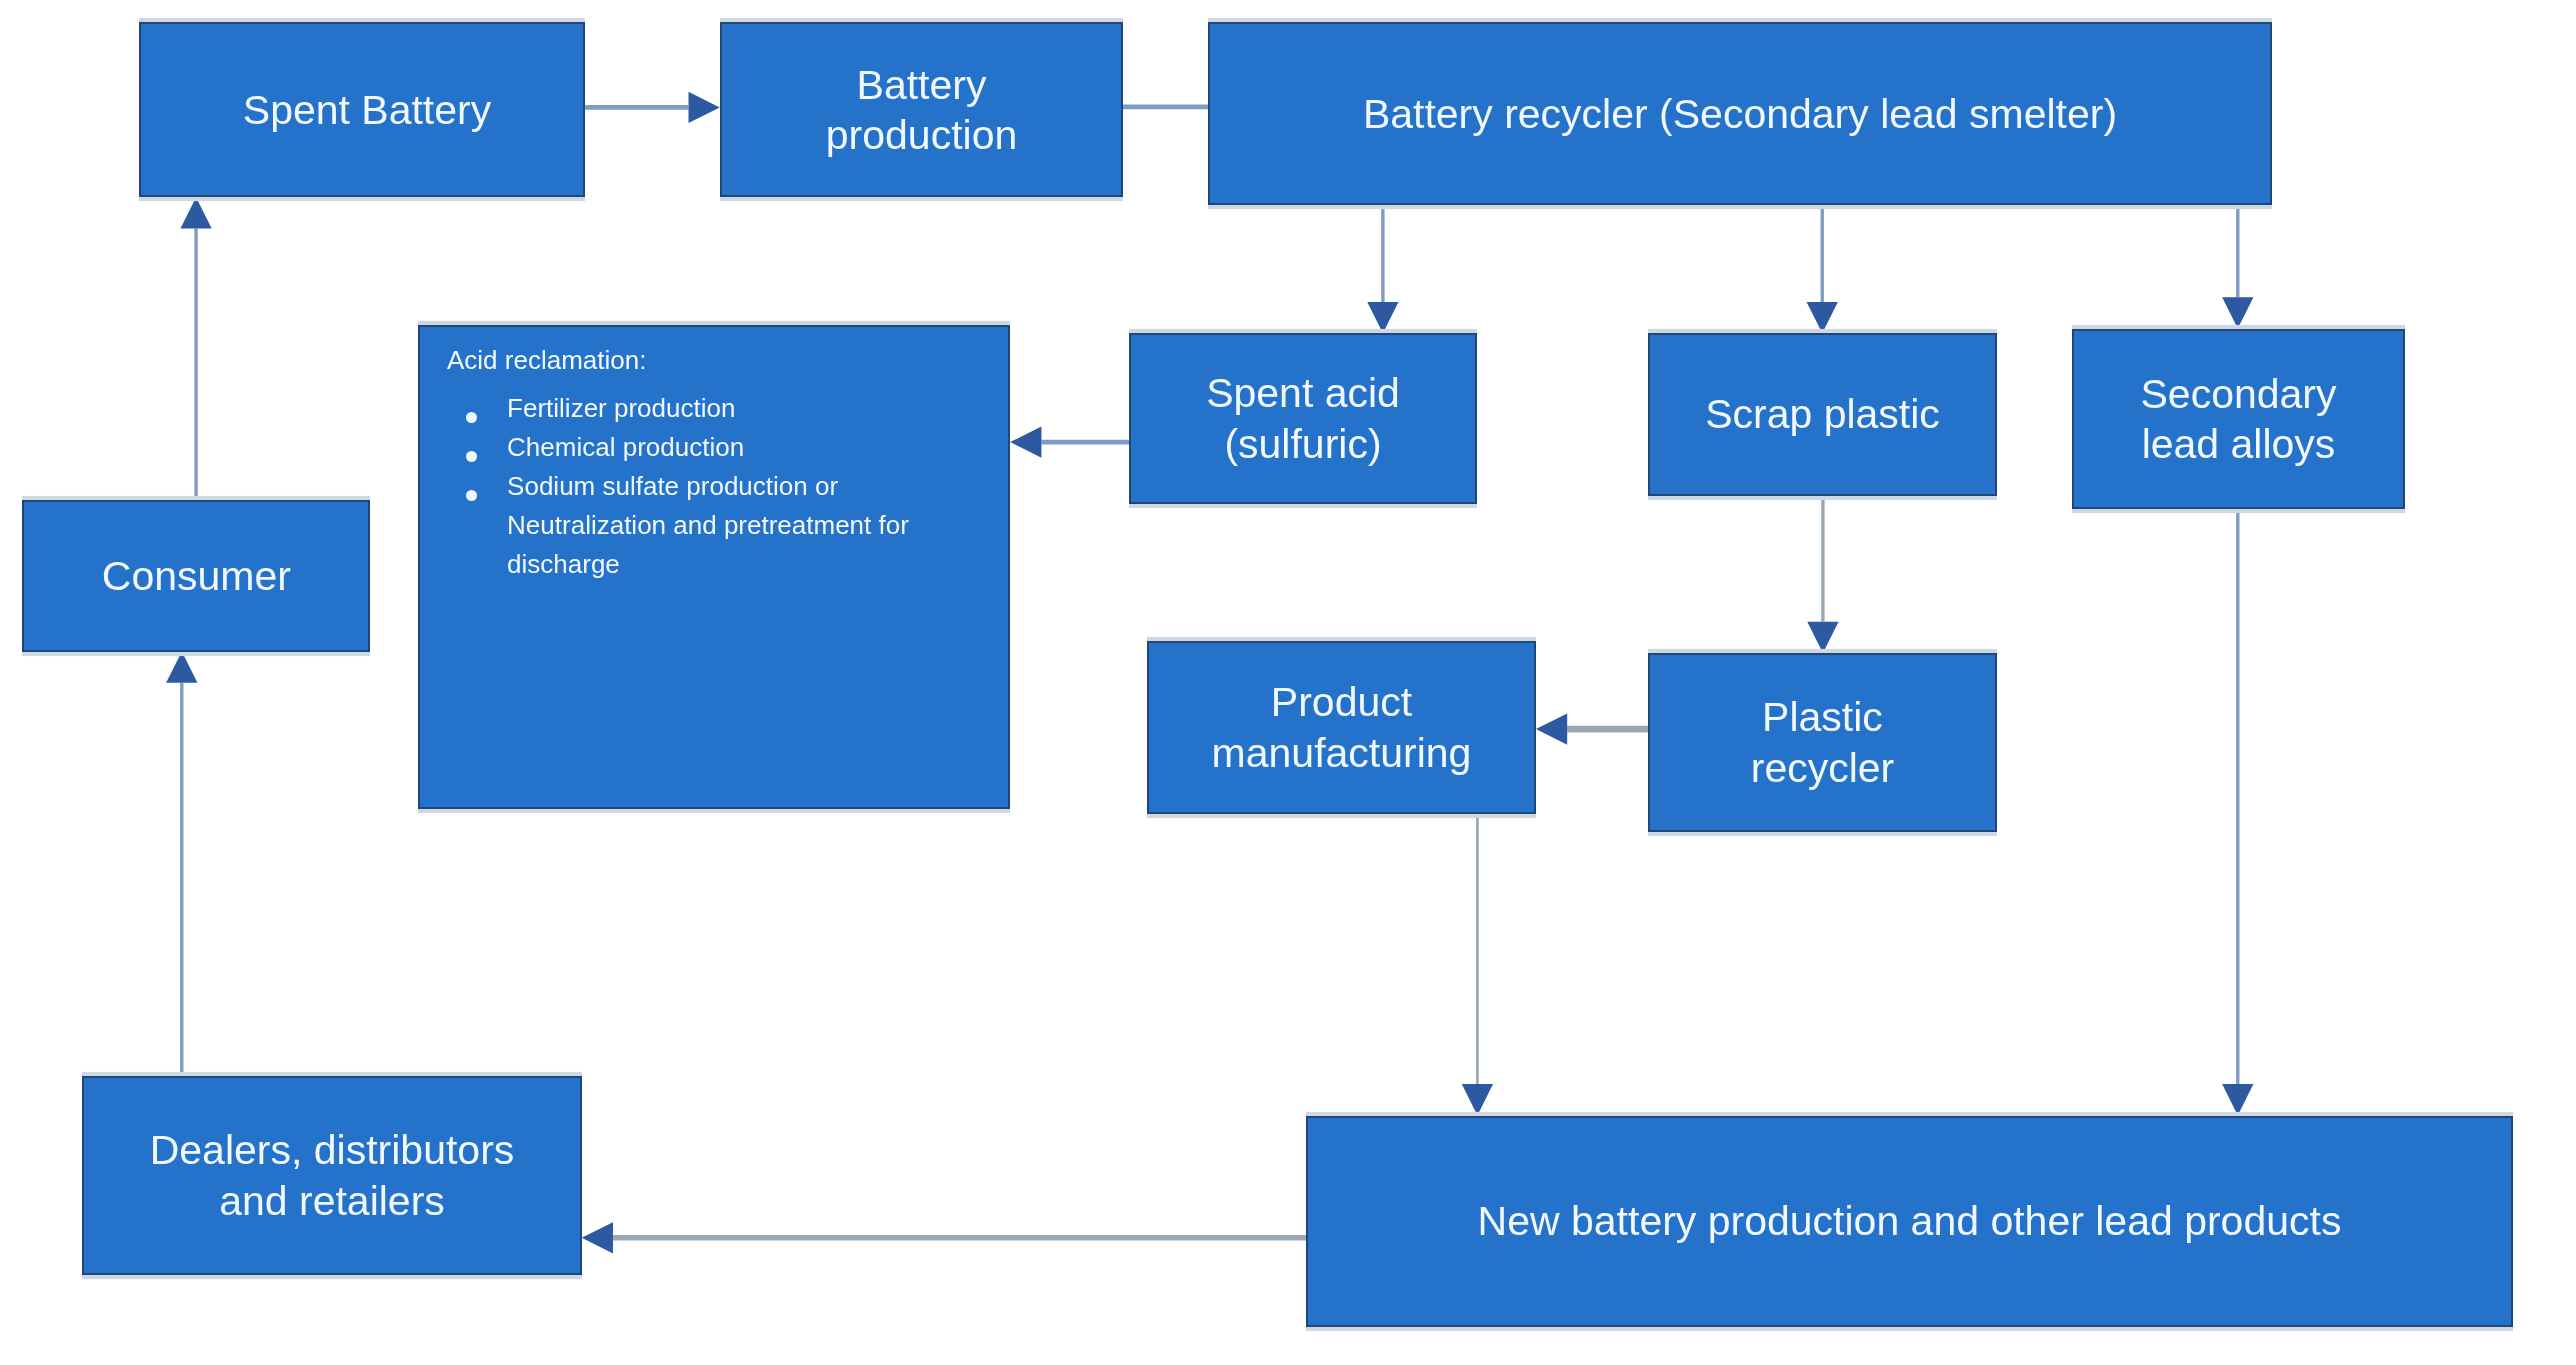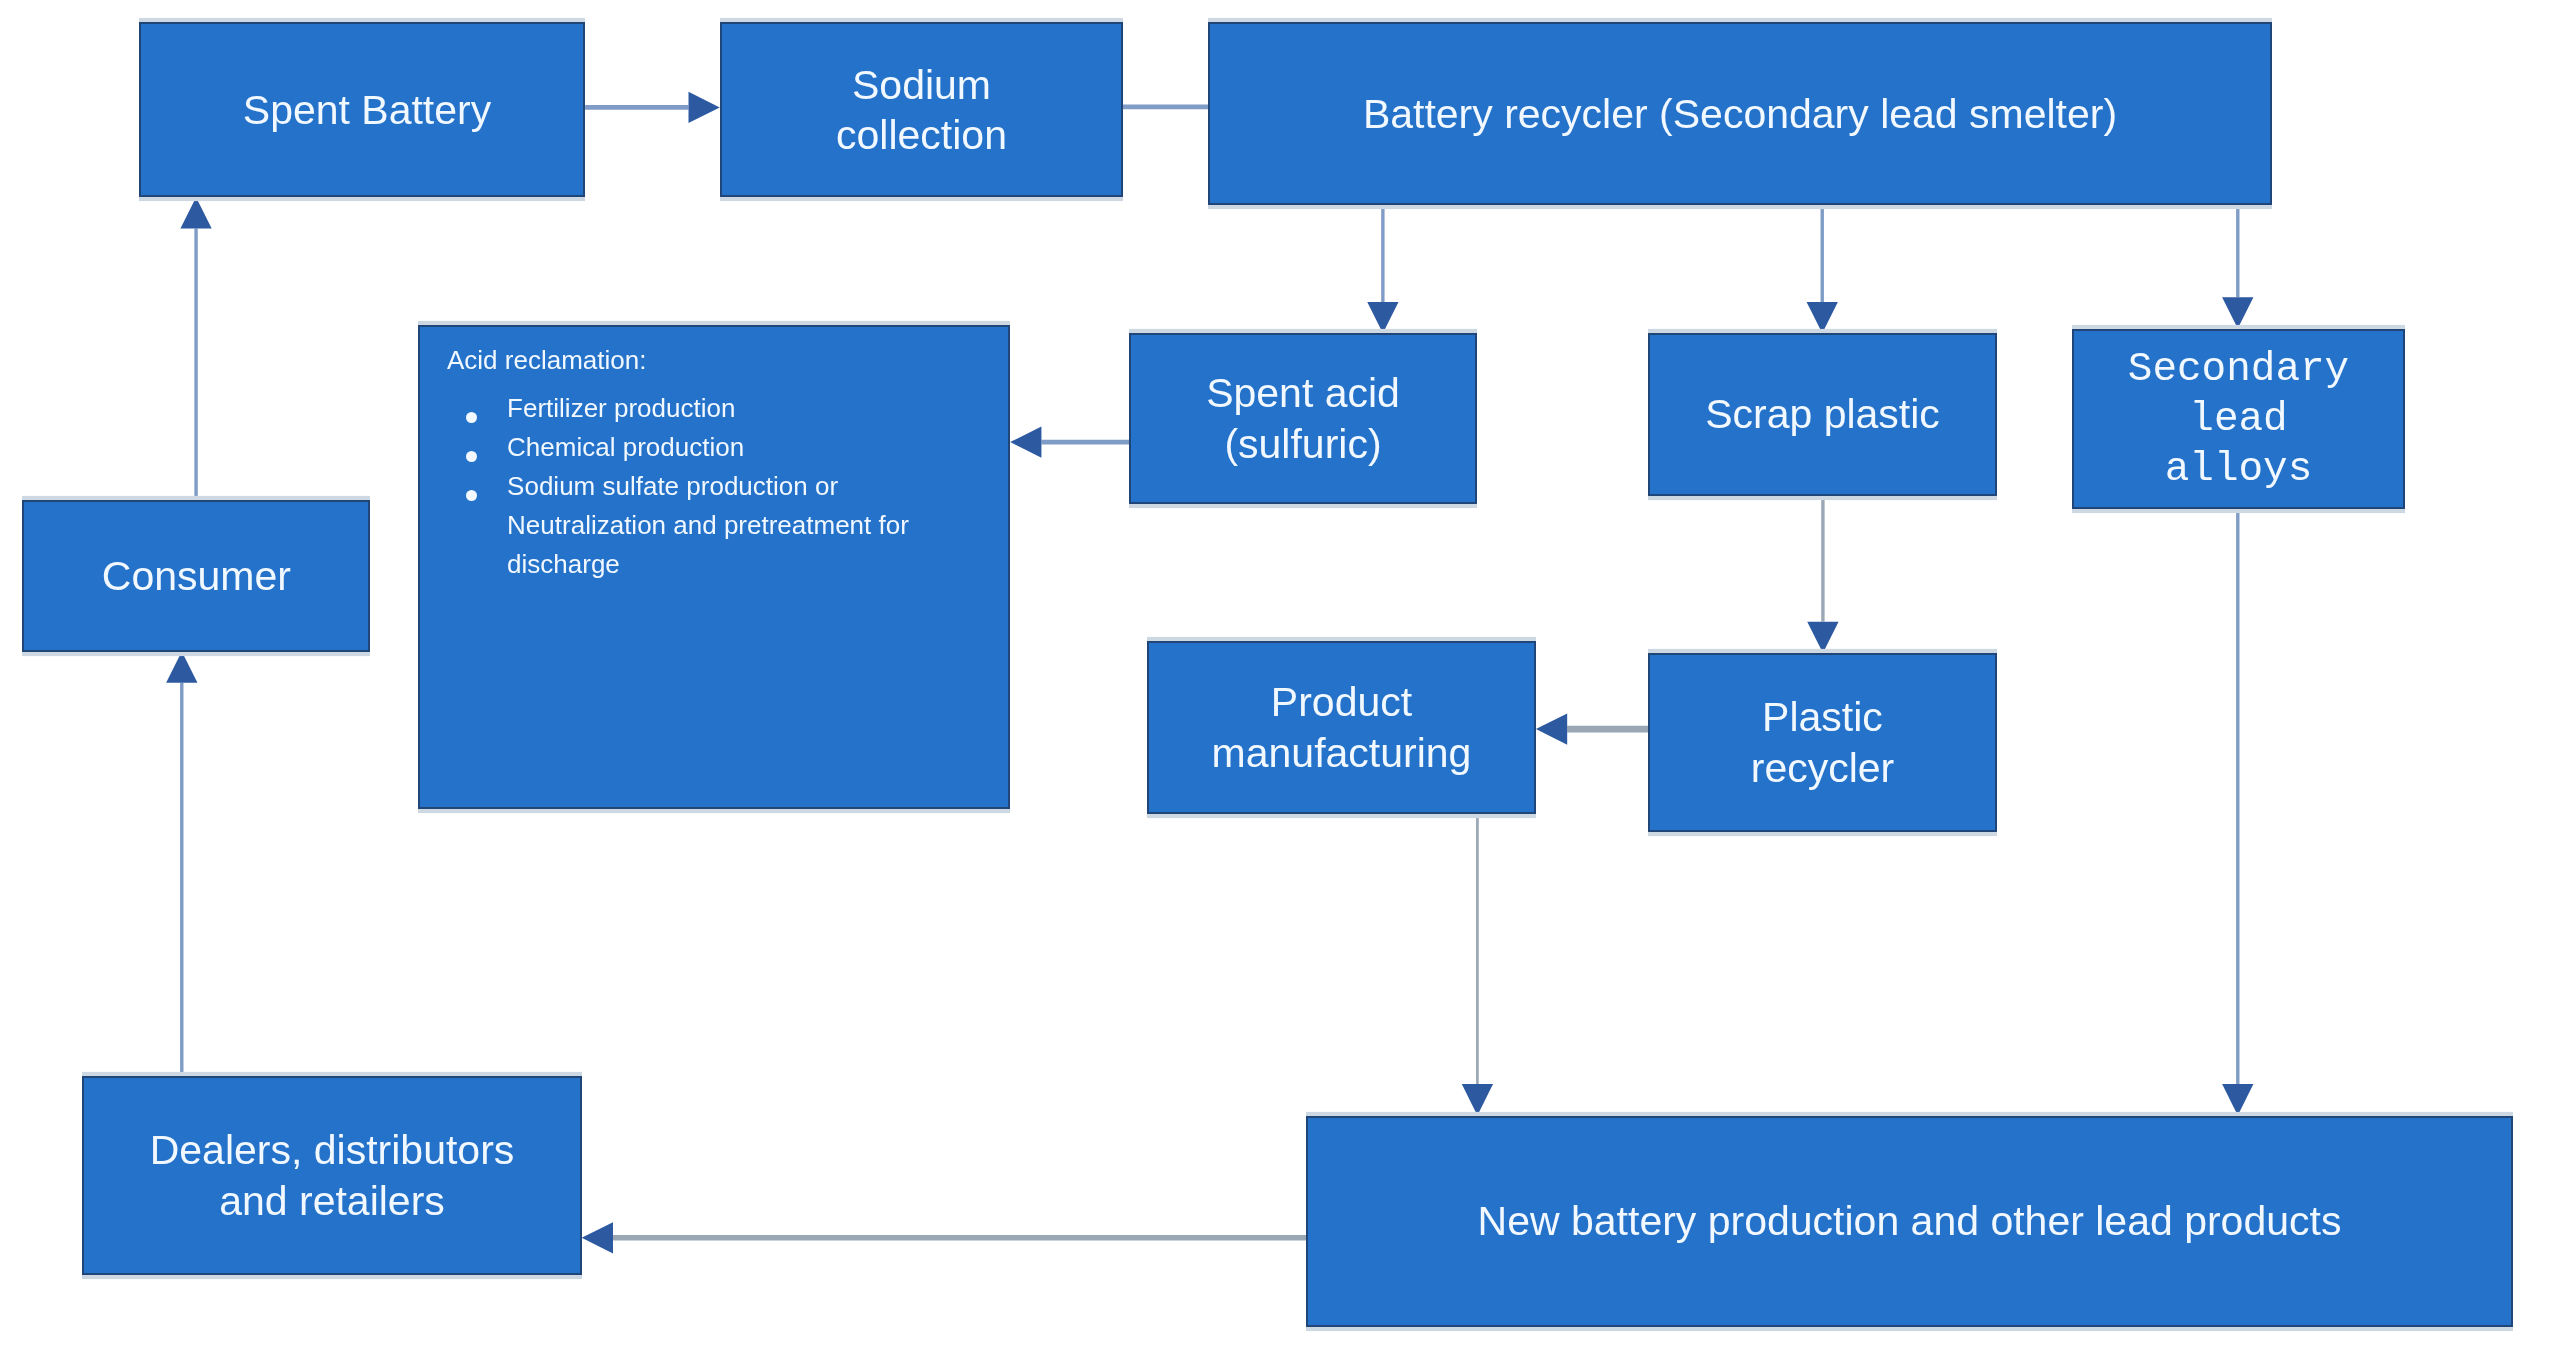--- a/index.html
+++ b/index.html
@@ -49,21 +49,21 @@
   #n-secondary-lead-alloys{ left: 2072px; top: 329px;  width: 333px;  height: 180px; }
   #n-consumer             { left: 22.4px;   top: 500px;  width: 348px;  height: 152px; }
   #n-product-manufacturing{ left: 1147px; top: 641px;  width: 389px;  height: 173px; }
   #n-plastic-recycler     { left: 1648px; top: 653px;  width: 349px;  height: 179px; }
   #n-dealers              { left: 82px;  top: 1076px; width: 500px;  height: 199px; }
   #n-new-battery          { left: 1306px; top: 1116px; width: 1207px; height: 211px; }
 
   
   #n-battery-collection .lbl        { max-width: 292px; }
   #n-spent-acid .lbl                { max-width: 245px; }
-  #n-secondary-lead-alloys .lbl     { max-width: 239px; font-family: Liberation Mono, monospace; }
+  #n-secondary-lead-alloys .lbl     { max-width: 239px; }
   #n-product-manufacturing .lbl     { max-width: 299px; }
   #n-plastic-recycler .lbl          { max-width: 211px; }
   #n-dealers .lbl                   { max-width: 435px; }
 
   
   #n-acid-reclamation {
     display: block;
     text-align: left;
     font-size: 26px;
     line-height: 1.5;
@@ -150,21 +150,21 @@
         <line x1="288" y1="735" x2="288" y2="336" stroke="#7f9cc6" stroke-width="5"></line>
         <polygon points="288,290 265,336 311,336" fill="#2c59a0"></polygon>
       </g>
     </svg>
 
   <div class="box" id="n-spent-battery">
     <span class="lbl">Spent Battery</span>
   </div>
 
   <div class="box" id="n-battery-collection">
-    <span class="lbl">Sodium collection</span>
+    <span class="lbl">Battery production</span>
   </div>
 
   <div class="box" id="n-battery-recycler">
     <span class="lbl">Battery recycler (Secondary lead smelter)</span>
   </div>
 
   <div class="box" id="n-acid-reclamation">
     <div class="acid-title">Acid reclamation:</div>
     <ul class="acid-list">
       <li class="acid-item">

